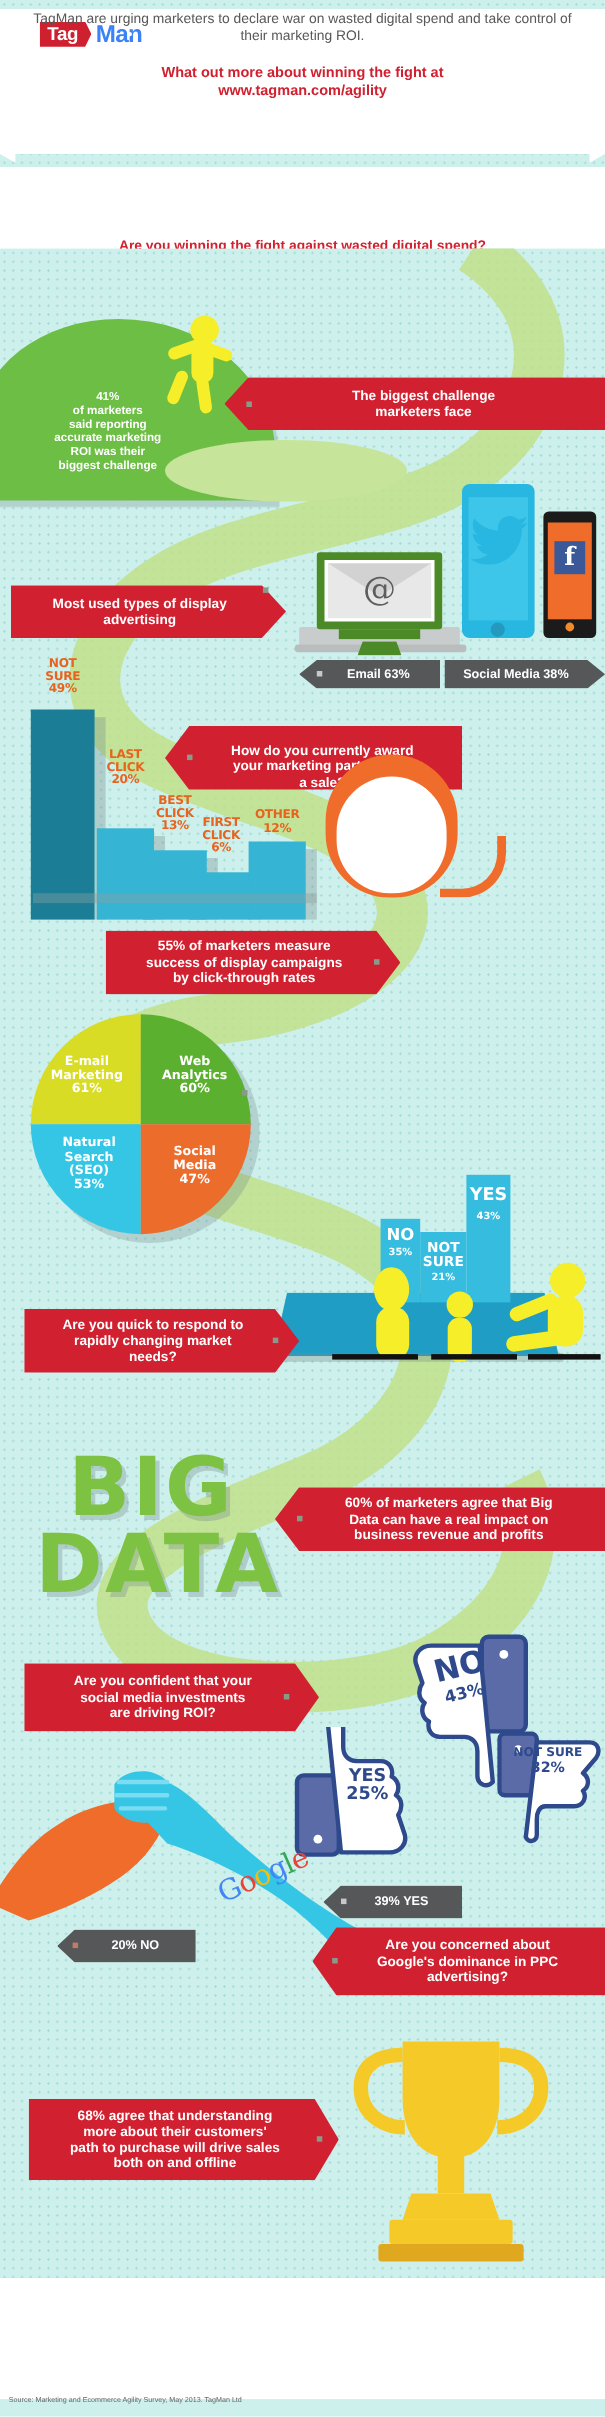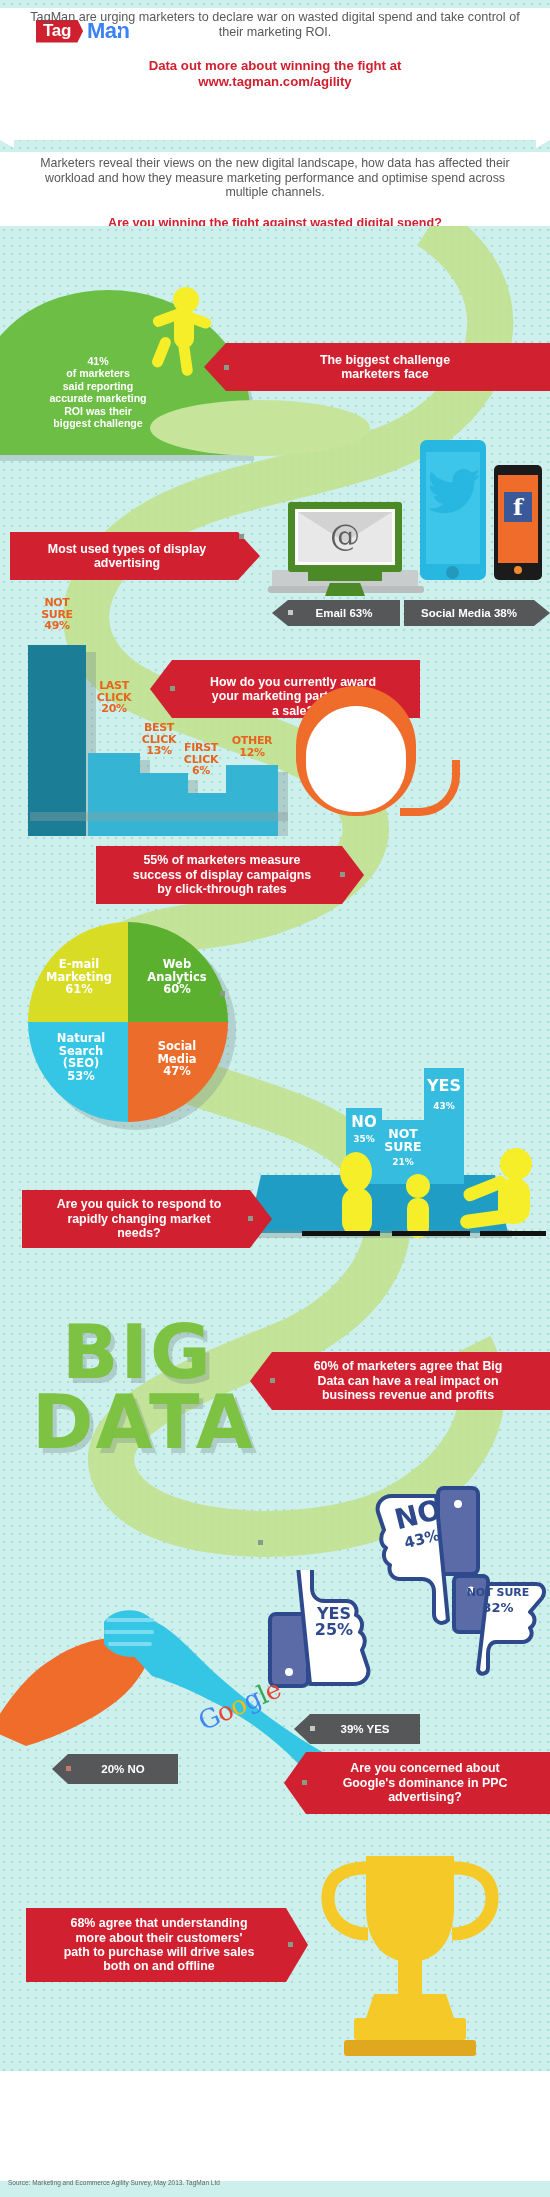--- a/index.html
+++ b/index.html
@@ -198,21 +198,20 @@
   <div class="header-white"></div>
 
   <div class="logo">
     <span class="logo-tag">Tag</span>
     <span class="logo-dot"></span>
     <span class="logo-man">Man</span>
   </div>
 
 
   <div class="intro-wrap">
-    <div class="intro-text">Marketers reveal their views on the new digital landscape, how data has affected their workload and how they measure marketing performance and optimise spend across multiple channels.</div>
     <div class="intro-q">Are you winning the fight against wasted digital spend?</div>
   </div>
 
   <div class="body-band"></div>
 
   <svg class="ribbon" viewBox="0 0 550 1845" preserveAspectRatio="none">
     <path d="M430 0 C520 60 500 150 430 200 C360 250 230 250 150 300
              C70 350 60 430 150 470 C240 510 330 520 360 580
              C390 640 300 690 200 700 C100 710 60 760 110 810
              C170 870 300 870 360 930 C420 990 380 1080 280 1120
@@ -433,20 +432,25 @@
   <div class="bigdata" style="left:62px; top:1320px;">BIG</div>
   <div class="bigdata" style="left:32px; top:1390px;">DATA</div>
 
   <div class="red-banner point-left" style="left:250px; top:1352px; width:300px; height:58px; white-space:pre-line;">
     <span>60% of marketers agree that Big
 Data can have a real impact on
 business revenue and profits</span>
   </div>
   <div class="bullet-sq" style="left:270px; top:1378px;"></div>
 
+  <div class="red-banner point-right" style="left:22px; top:1512px; width:268px; height:62px; white-space:pre-line;">
+    <span>Are you confident that your
+social media investments
+are driving ROI?</span>
+  </div>
   <div class="bullet-sq" style="left:258px; top:1540px;"></div>
 
   <svg style="position:absolute; left:350px; top:1480px; width:130px; height:150px;">
     <rect x="88" y="8" width="40" height="86" rx="6" fill="#5a6ba8" stroke="#2e4a8c" stroke-width="4"></rect>
     <circle cx="108" cy="24" r="4" fill="#fff"></circle>
     <path d="M86 16 L42 16 C32 16 26 24 28 32 L34 50 C30 56 30 64 36 68
              C32 74 34 82 40 85 C38 92 42 99 50 99 L72 99
              C78 99 84 103 84 112 L84 134 C84 142 92 146 98 140 L86 16 Z" fill="#ffffff" stroke="#2e4a8c" stroke-width="4" stroke-linejoin="round"></path>
   </svg>
   <div class="thumb-lbl" style="left:388px; top:1498px; width:60px; font-size:28px; transform:rotate(-14deg);">NO</div>
@@ -516,20 +520,20 @@
     <span>68% agree that understanding
 more about their customers'
 path to purchase will drive sales
 both on and offline</span>
   </div>
   <div class="bullet-sq" style="left:288px; top:1942px;"></div>
 
   <div class="footer-white"></div>
   <div class="footer-text">TagMan are urging marketers to declare war on wasted digital spend and take control of their marketing ROI.</div>
   <div class="footer-cta">
-    <div>Data out more about winning the fight at</div>
+    <div>What out more about winning the fight at</div>
     <a href="#" style="color:#d1202f; text-decoration:none;">www.tagman.com/agility</a>
   </div>
   <div class="bottom-strip"></div>
   <div class="source-bar"></div>
   <div class="source-text">Source: Marketing and Ecommerce Agility Survey, May 2013. TagMan Ltd</div>
 
 </div>
 
 </body></html>

